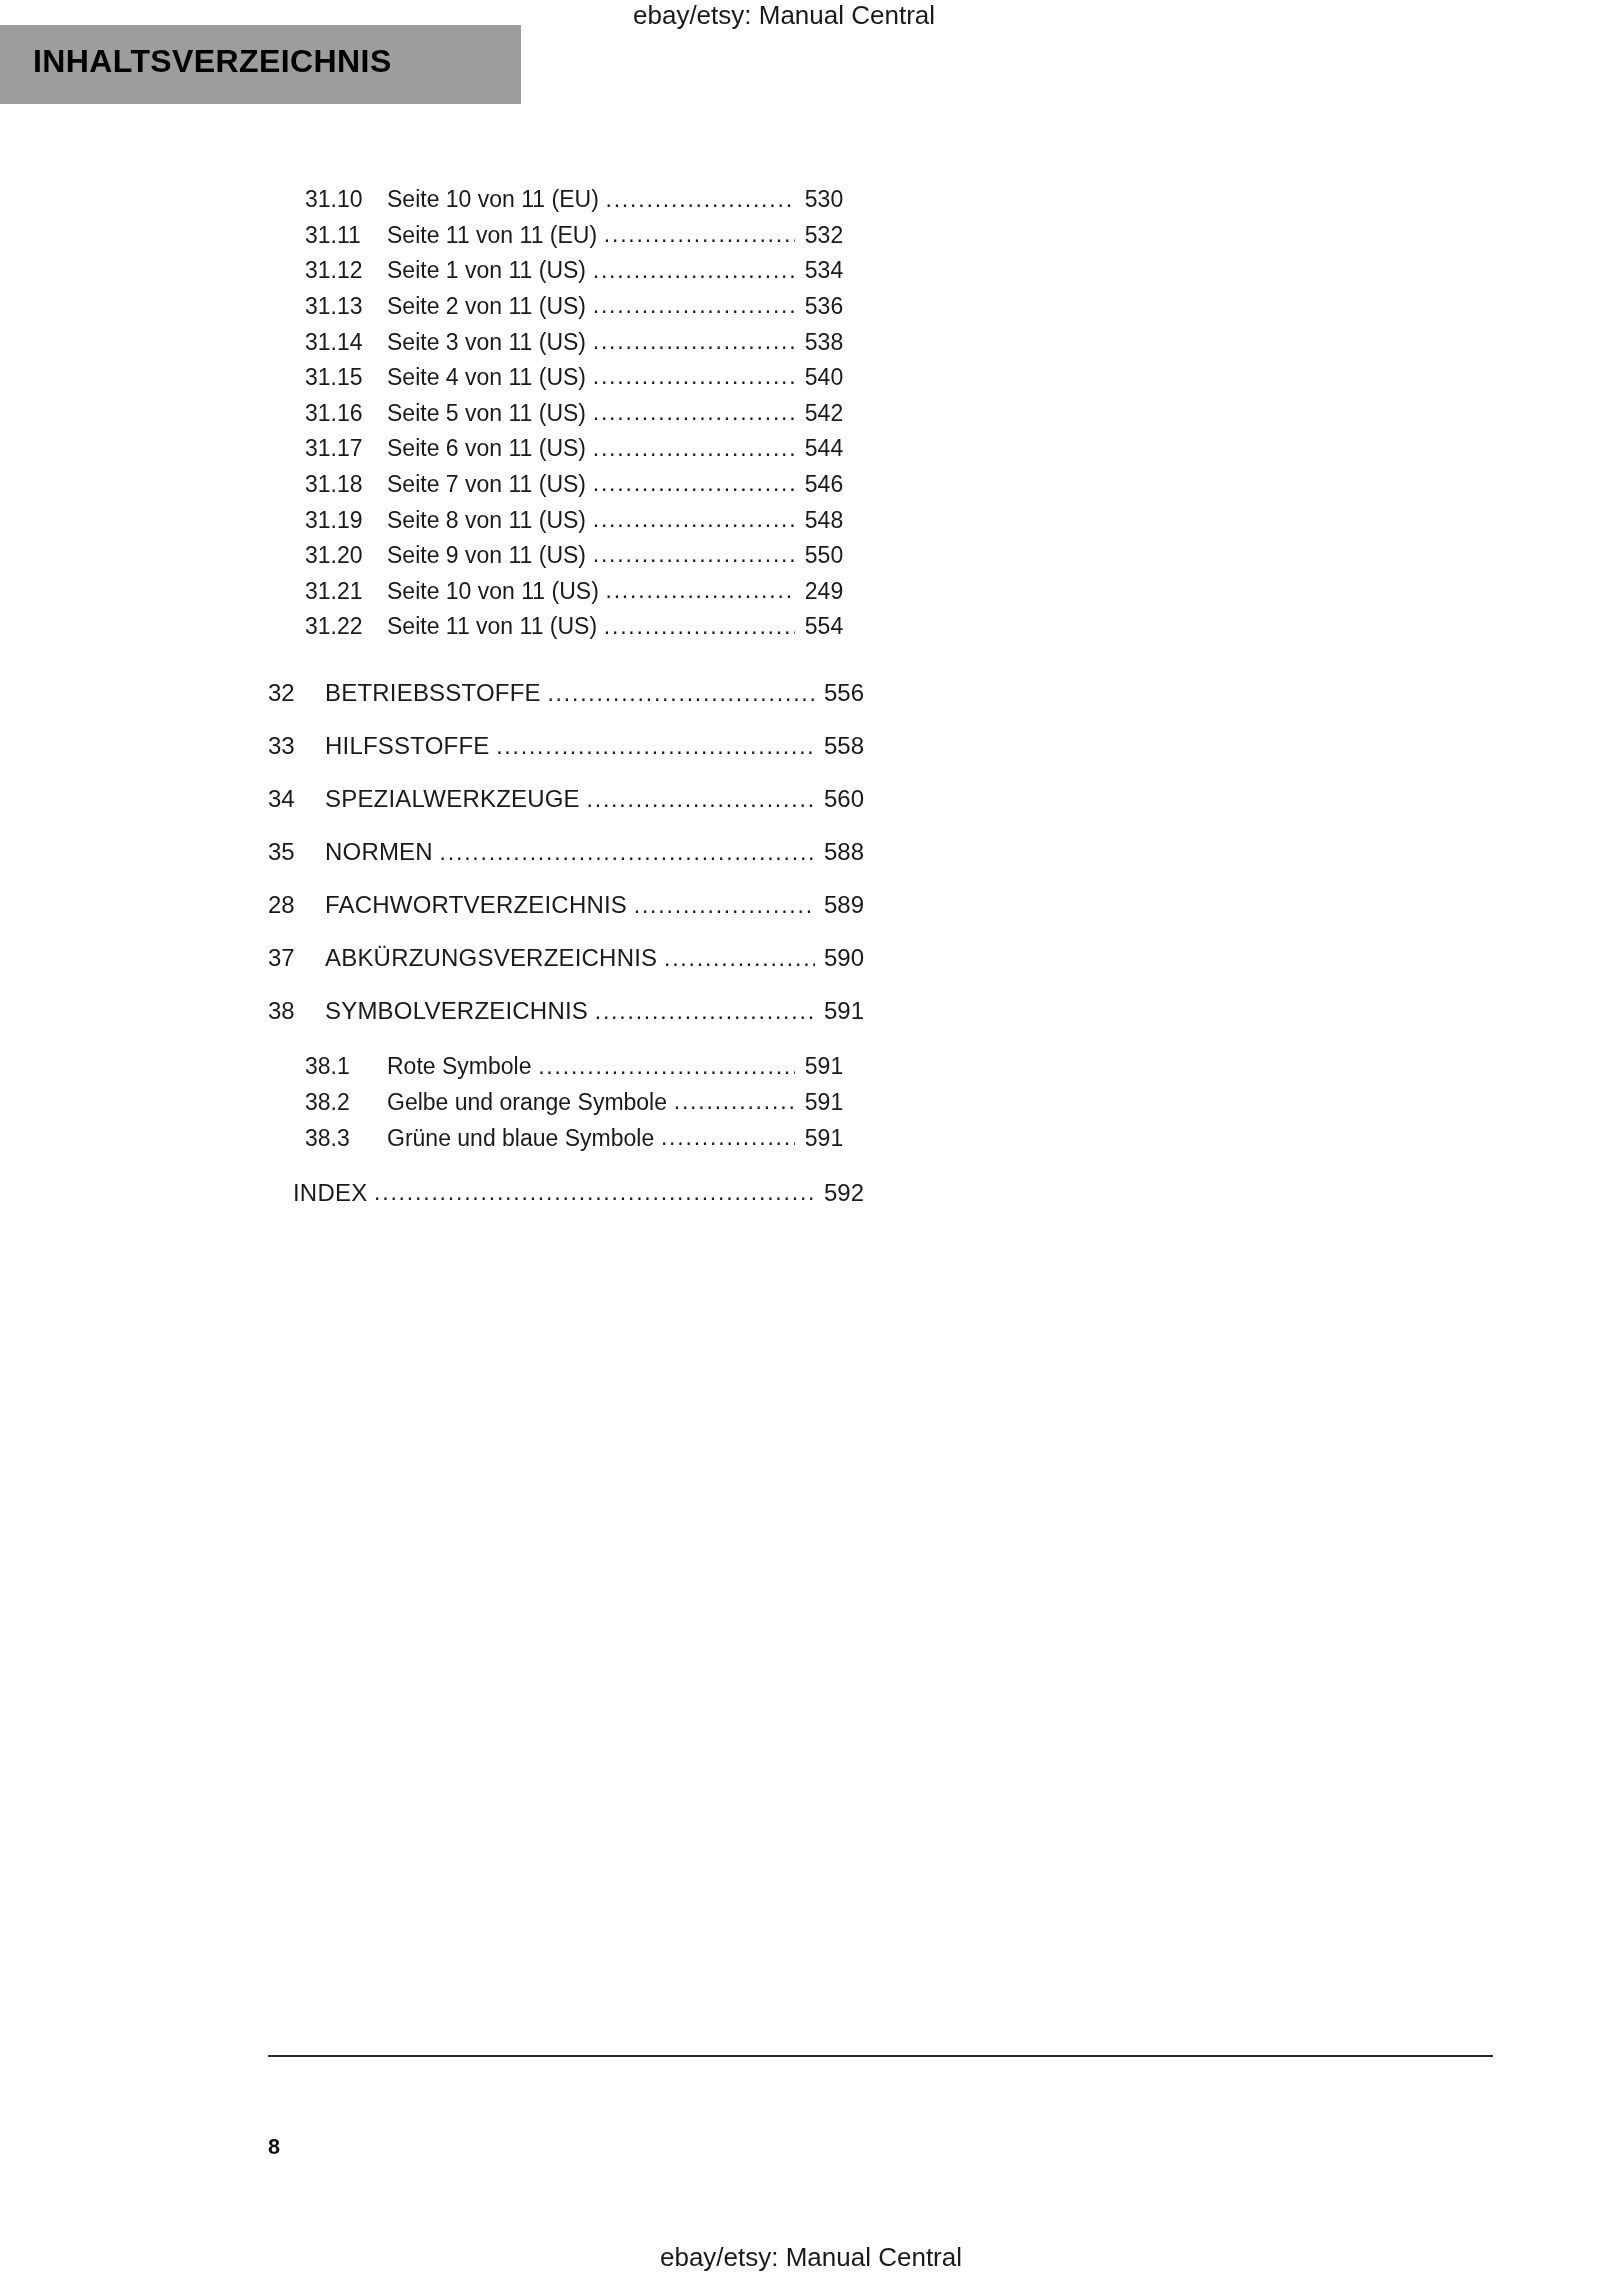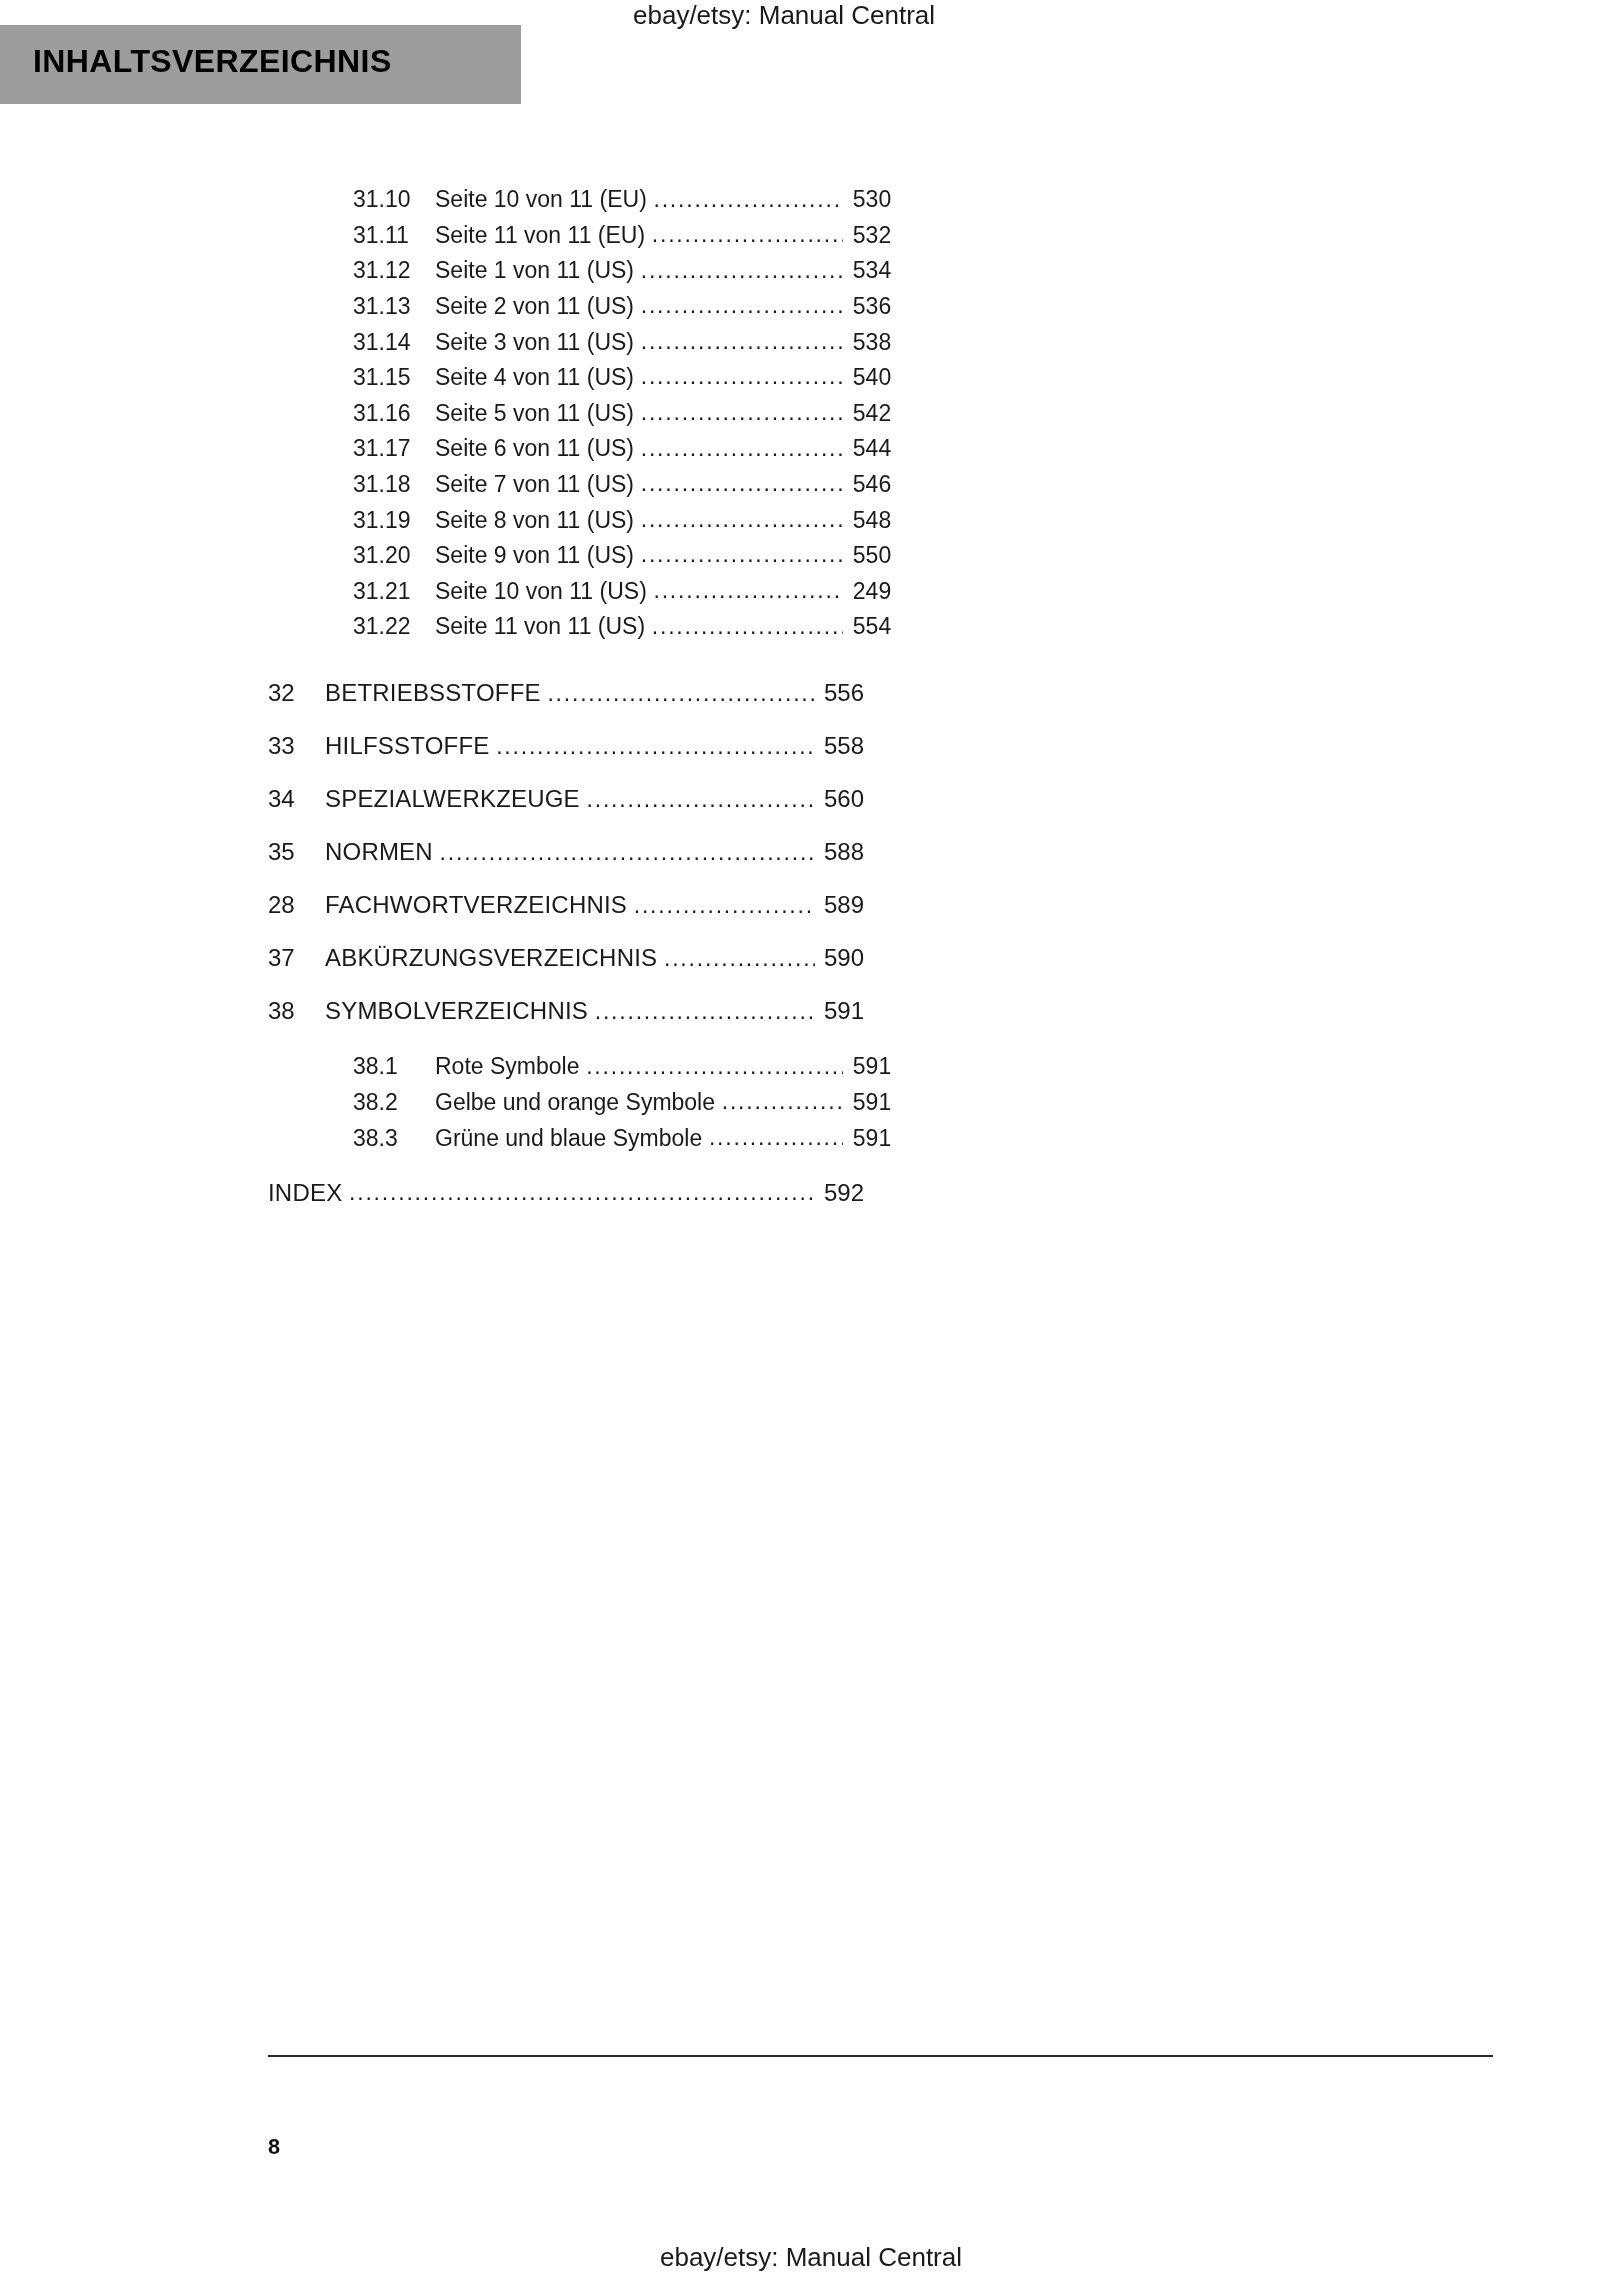--- a/index.html
+++ b/index.html
@@ -56,21 +56,21 @@
     display: flex;
     align-items: baseline;
     width: 600px;
     font-size: 23px;
     color: #1a1a1a;
     line-height: 1.0;
   }
 
   
   .row.sub {
-    margin-left: 85px;
+    margin-left: 37px;
     width: 543px;
     padding: 6.3px 0;
   }
   .row.sub .num {
     width: 82px;
     flex: 0 0 82px;
   }
   .row.sub .label {
     white-space: nowrap;
   }
@@ -93,20 +93,21 @@
 
   .row.index {
     margin-left: 0px;
     width: 600px;
     padding: 15px 0 5px 0;
     font-size: 24px;
   }
   .row.index .label {
     white-space: nowrap;
     letter-spacing: 0.2px;
+    margin-left: 25px;
   }
 
   .dots {
     flex: 1 1 auto;
     overflow: hidden;
     white-space: nowrap;
     margin: 0 5px 0 6.7px;
     color: #1a1a1a;
     font-size: 23px;
     position: relative;

